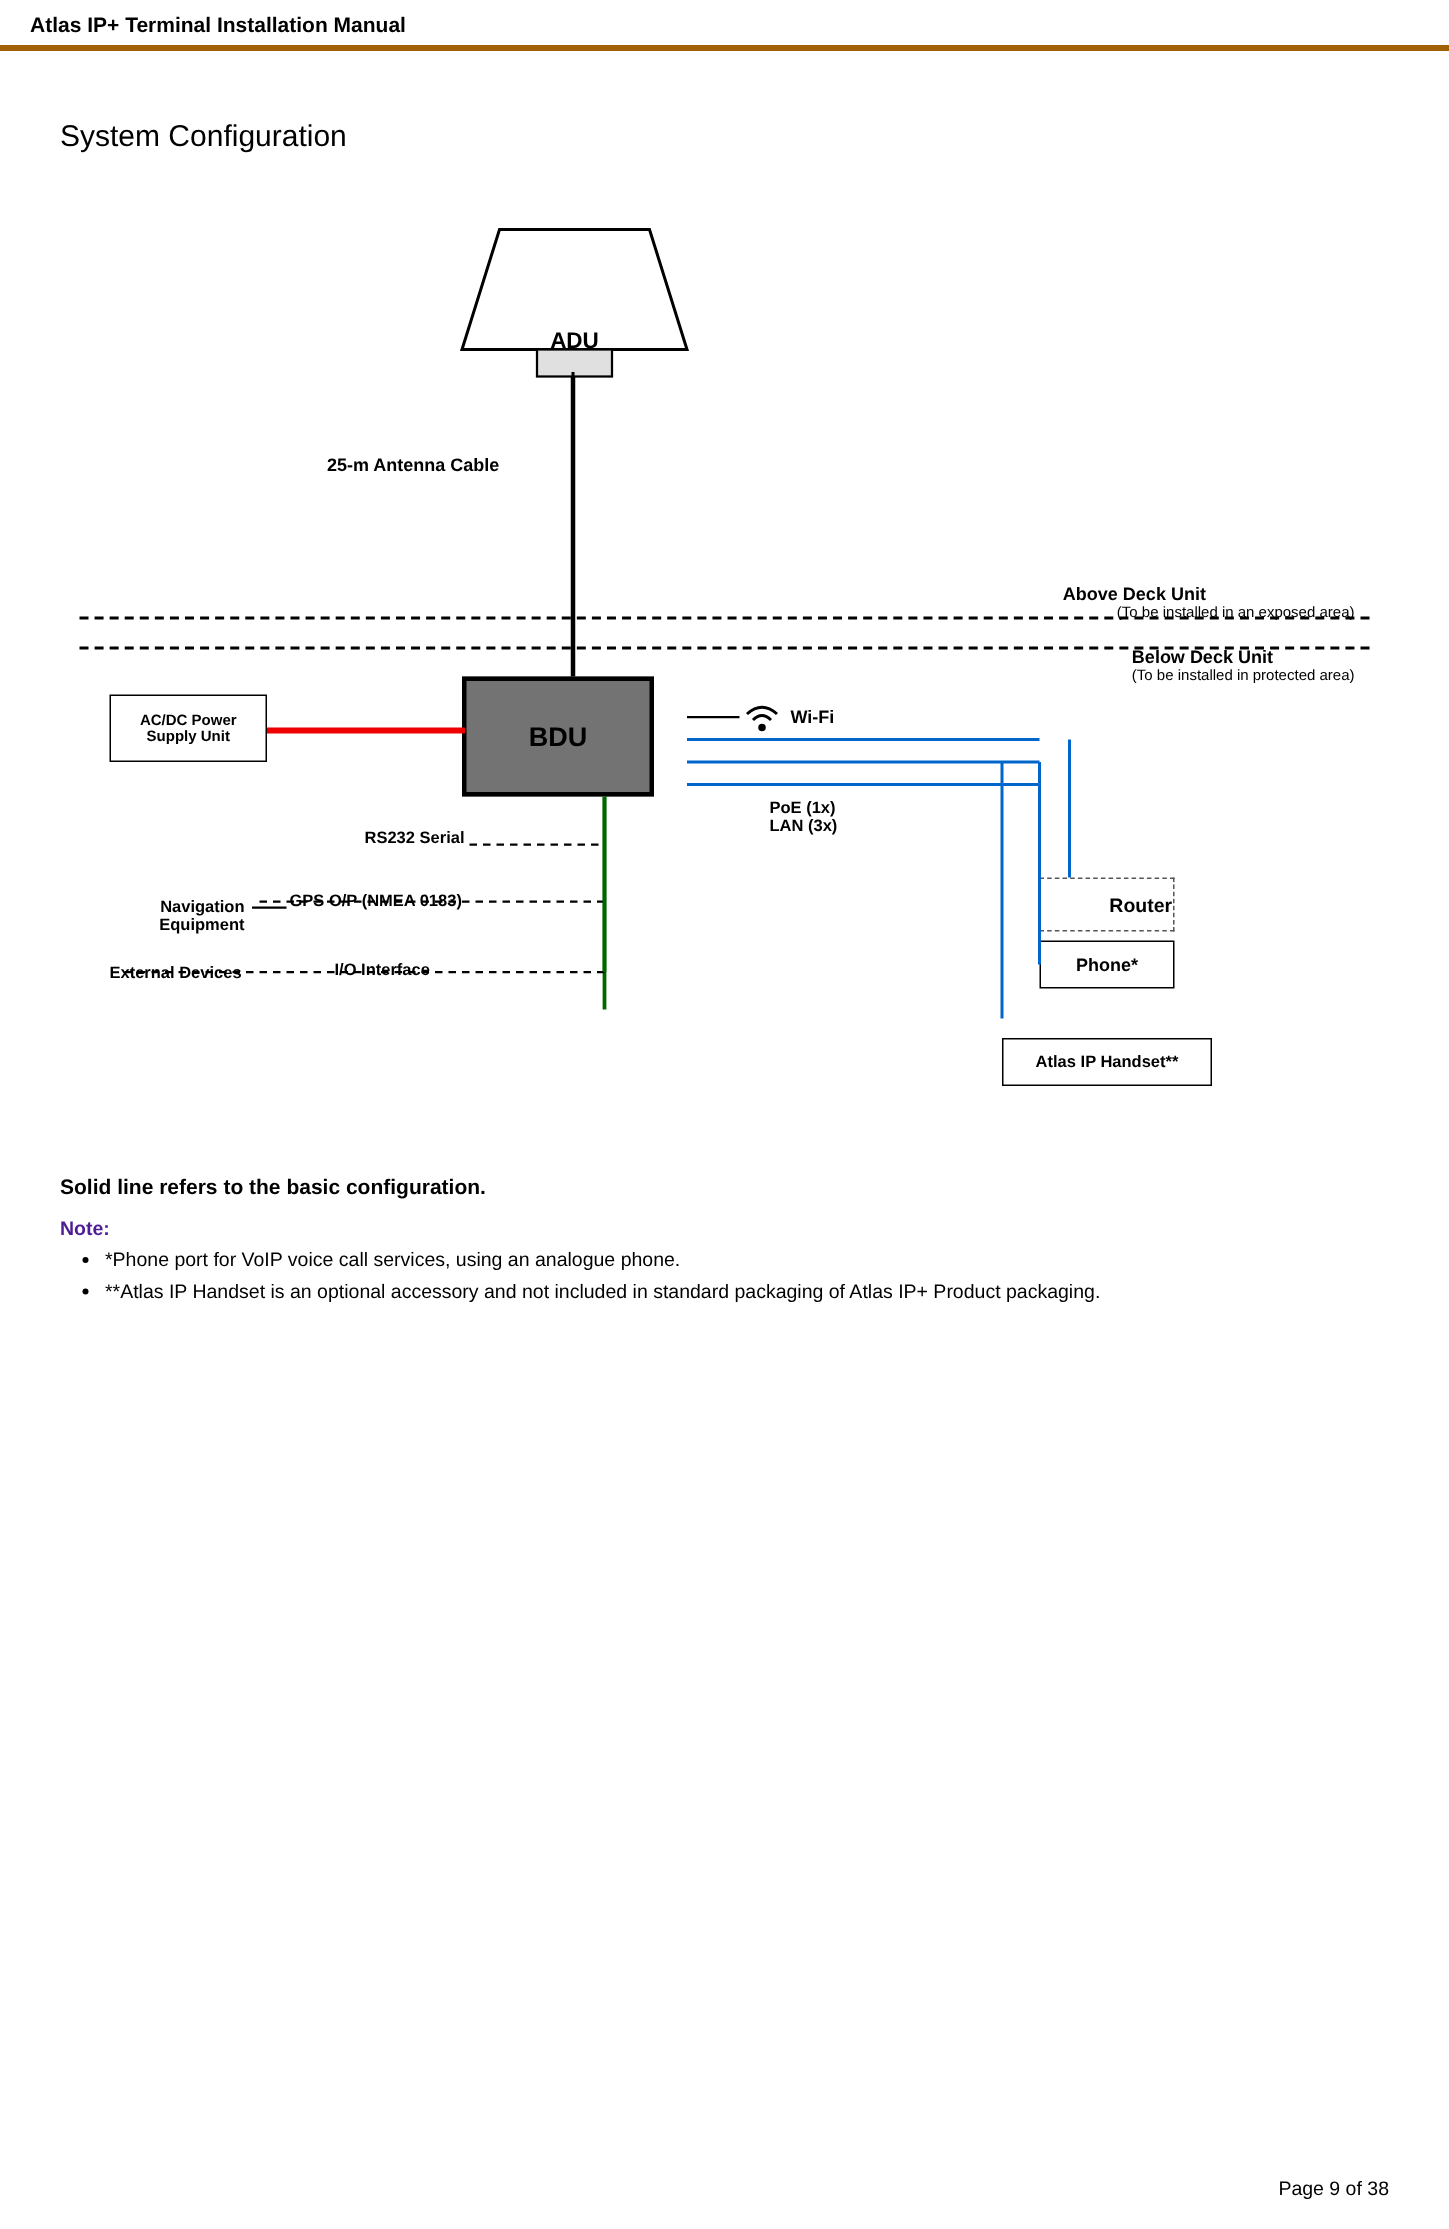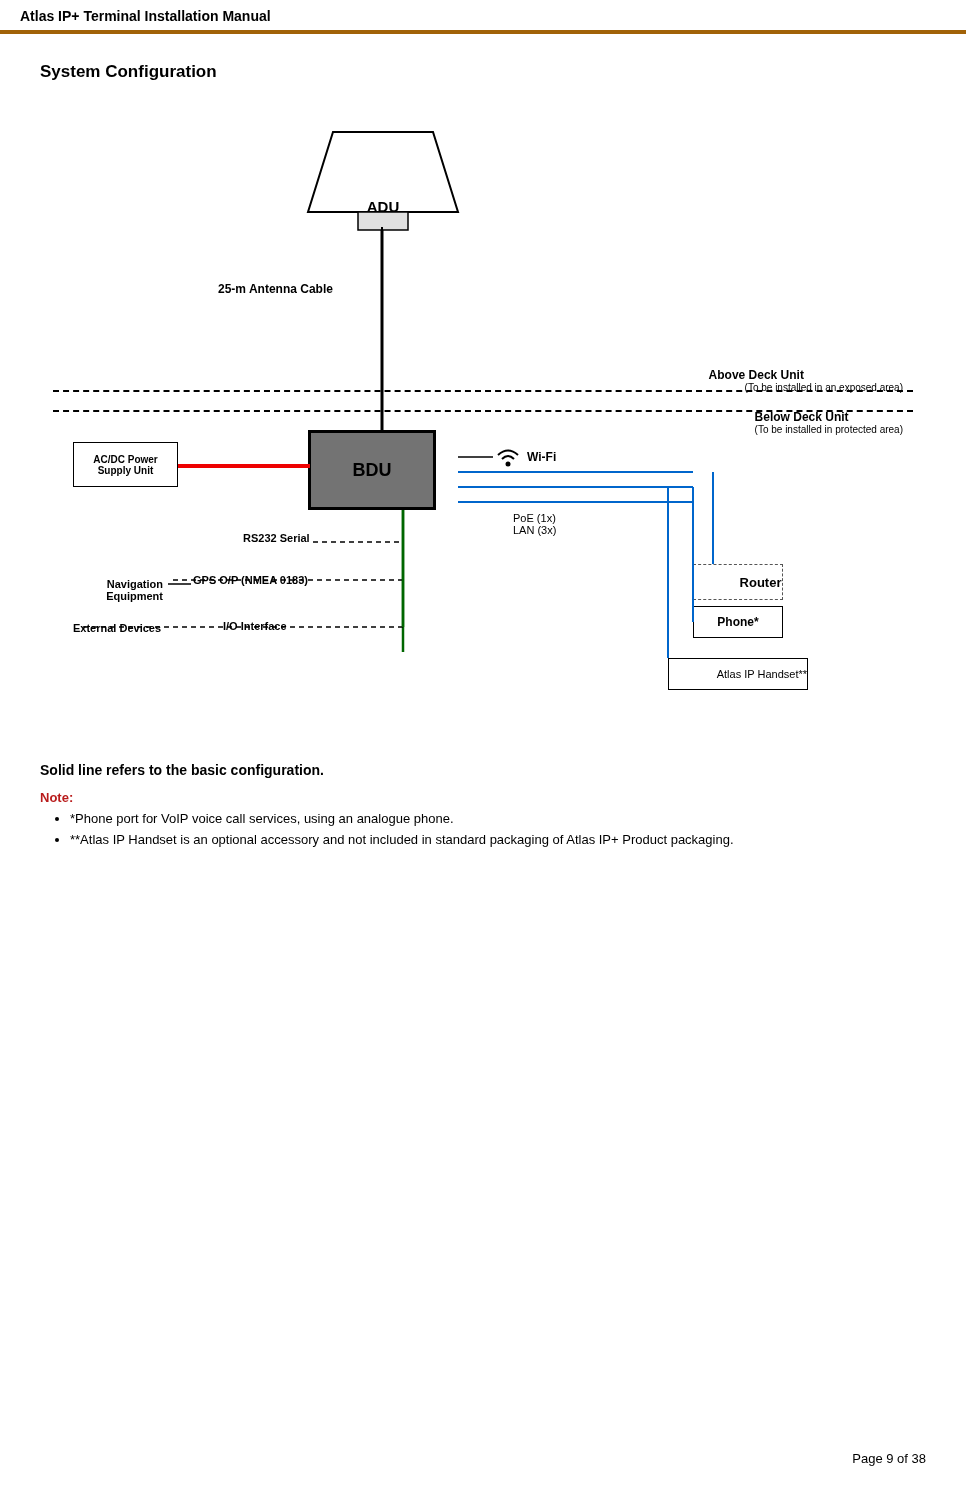--- a/index.html
+++ b/index.html
@@ -20,24 +20,24 @@
       font-size: 14px;
       font-weight: bold;
     }
 
     
     .main-content {
       padding: 20px 40px;
     }
 
     .section-title {
-      font-size: 17px;
-      font-weight: bold;
+      font-size: 20px;
+      font-weight: normal;
       margin-bottom: 30px;
-      margin-top: 8px;
+      margin-top: 26px;
     }
 
     
     .diagram-container {
       position: relative;
       width: 860px;
       height: 620px;
       margin: 0 auto;
     }
 
@@ -176,21 +176,21 @@
       height: 4px;
       background: #e00;
     }
 
     
     .poe-lan-label {
       position: absolute;
       left: 460px;
       top: 400px;
       font-size: 11px;
-      font-weight: normal;
+      font-weight: bold;
     }
 
     
     .rs232-label {
       position: absolute;
       left: 190px;
       top: 420px;
       font-size: 11px;
       font-weight: bold;
       white-space: nowrap;
@@ -266,29 +266,29 @@
       align-items: center;
       justify-content: center;
       font-size: 12px;
       font-weight: bold;
     }
 
     
     .handset-box {
       position: absolute;
       left: 615px;
-      top: 546px;
+      top: 559px;
       width: 140px;
       height: 32px;
       border: 1.5px solid #000;
       display: flex;
       align-items: center;
-      justify-content: flex-end;
-      font-size: 11px;
-      font-weight: normal;
+      justify-content: center;
+      font-size: 11px;
+      font-weight: bold;
     }
 
     
     .diagram-svg {
       position: absolute;
       top: 0;
       left: 0;
       width: 100%;
       height: 100%;
       pointer-events: none;
@@ -297,21 +297,21 @@
     
     .notes-section {
       margin-top: 30px;
     }
     .solid-line-note {
       font-size: 14px;
       font-weight: bold;
       margin-bottom: 12px;
     }
     .note-title {
-      color: #b91c1c;
+      color: #4c1d95;
       font-weight: bold;
       font-size: 13px;
     }
     .bullet-list {
       margin-left: 30px;
       margin-top: 6px;
     }
     .bullet-list li {
       margin-bottom: 6px;
       font-size: 13px;

